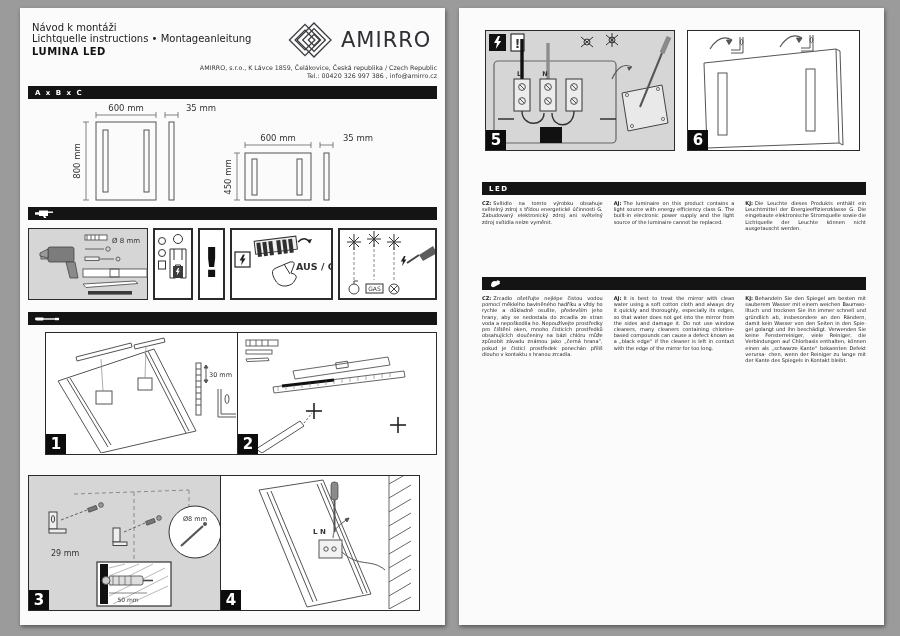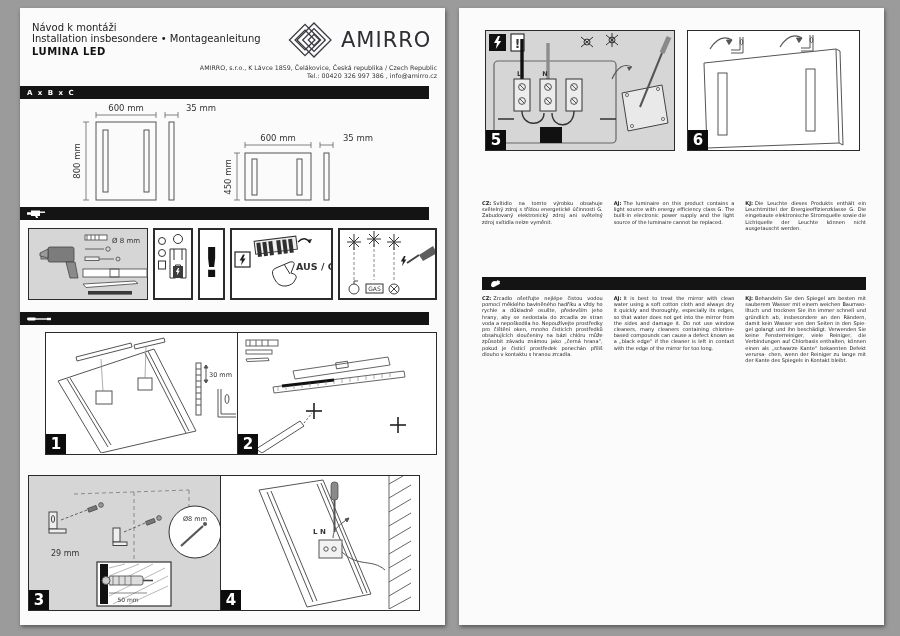--- a/index.html
+++ b/index.html
@@ -9,21 +9,21 @@
   .page { position:absolute; top:8px; width:425px; height:617px; background:#fbfbfb; box-shadow:1px 2px 4px rgba(0,0,0,.45); }
   .page-left { left:20px; }
   .page-right { left:459px; }
 
   .hdr-line { font-size:10px; color:#1c1c1c; line-height:11px; }
   .hdr-product { font-size:10px; font-weight:bold; color:#111; letter-spacing:.5px; margin-top:2px; }
   .brand-wrap { position:absolute; left:262px; top:12px; display:flex; align-items:center; gap:7px; }
   .brand-name { font-size:21px; color:#2e2e33; letter-spacing:1px; font-weight:500; }
   .addr { position:absolute; right:8px; top:56px; text-align:right; font-size:6.3px; color:#333; line-height:7.5px; }
 
-  .bar { position:absolute; left:0; width:409px; height:13px; background:#141414; color:#fff;
+  .bar { position:absolute; left:8px; width:409px; height:13px; background:#141414; color:#fff;
          display:flex; align-items:center; padding-left:7px; font-size:7px; font-weight:bold; letter-spacing:1.5px; }
   .bar svg { display:block; }
 
   .box { position:absolute; border:1.6px solid #2a2a2a; background:#fff; }
   .graybg { background:#d6d6d6; }
   .stepnum { position:absolute; left:0; bottom:0; width:20px; height:20px; background:#0c0c0c; color:#fff;
              font-size:15px; font-weight:bold; display:flex; align-items:center; justify-content:center; }
 
   svg text { font-family:"DejaVu Sans", sans-serif; fill:#333; }
   .dim-t { font-size:8.5px; }
@@ -35,21 +35,21 @@
 </style>
 </head>
 <body>
 
 <div class="canvas">
 
   <div class="page page-left">
 
     <div style="position:absolute;left:12px;top:14px;">
       <div class="hdr-line">Návod k montáži</div>
-      <div class="hdr-line">Installation insbesondere • Montageanleitung</div>
+      <div class="hdr-line">Lichtquelle instructions • Montageanleitung</div>
       <div class="hdr-product">LUMINA LED</div>
     </div>
 
     <div class="brand-wrap">
       <svg width="52" height="40" viewBox="0 0 52 40">
         <g fill="none" stroke="#3a3a40" stroke-width="1.3">
           <rect x="20" y="8" width="24" height="24" transform="rotate(45 32 20)"></rect>
           <rect x="24" y="12" width="16" height="16" transform="rotate(45 32 20)"></rect>
           <rect x="28" y="16" width="8" height="8" transform="rotate(45 32 20)"></rect>
           <rect x="12" y="9" width="22" height="22" transform="rotate(45 23 20)"></rect>
@@ -483,20 +483,23 @@
           <path d="M122 4 v13 h-9"></path>
           <path d="M125 4 v16 h-12"></path>
           <ellipse cx="123.5" cy="9" rx="1.4" ry="2.6"></ellipse>
           <path d="M92 16 Q 102 0, 114 7" stroke-width="1.2"></path>
           <path d="M114 7 l-5.5 0 l2.5 4.5 z" fill="#555"></path>
         </g>
       </svg>
       <div class="stepnum">6</div>
     </div>
 
+    <div class="bar" style="top:174px;left:23px;width:384px;">
+      <span>LED</span>
+    </div>
 
     <div class="cols" style="top:192px;">
       <div class="col">
         <span class="pfx">CZ:</span><span>Svítidlo na tomto výrobku obsahuje světelný zdroj s třídou energetické účinnosti G. Zabudovaný elektronický zdroj ani světelný zdroj svítidla nelze vyměnit.</span>
       </div>
       <div class="col">
         <span class="pfx">AJ:</span><span>The luminaire on this product contains a light source with energy efficiency class G. The built-in electronic power supply and the light source of the luminaire cannot be replaced.</span>
       </div>
       <div class="col">
         <span class="pfx">KJ:</span><span>Die Leuchte dieses Produkts enthält ein Leuchtmittel der Energieeffizienzklasse G. Die eingebaute elektronische Stromquelle sowie die Lichtquelle der Leuchte können nicht ausgetauscht werden.</span>

